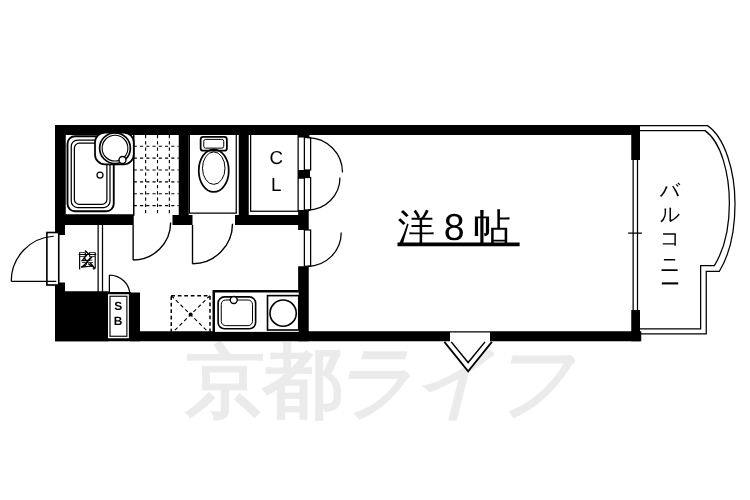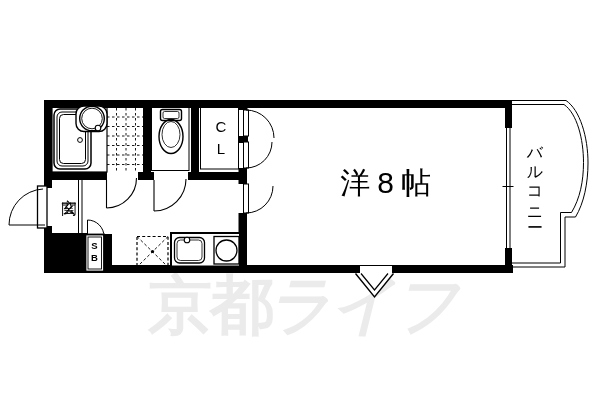--- a/index.html
+++ b/index.html
@@ -10,21 +10,21 @@
   }
   #plan-svg{position:absolute;left:0;top:0;z-index:2;}
   .label{position:absolute;z-index:3;color:#000;}
   .vert{
     writing-mode:vertical-rl;
     text-orientation:upright;
   }
   #room-label{
     left:318px;top:166px;width:120px;height:34px;
     font-size:30px;line-height:34px;letter-spacing:7px;
-    text-align:right;white-space:nowrap;
+    text-align:left;white-space:nowrap;text-decoration:underline;
   }
   #entrance-label{
     left:59px;top:187px;height:44px;
     font-size:15px;letter-spacing:3px;
   }
   #balcony-label{
     left:524px;top:134px;height:110px;
     font-size:16px;letter-spacing:3px;
   }
   #closet-label{

